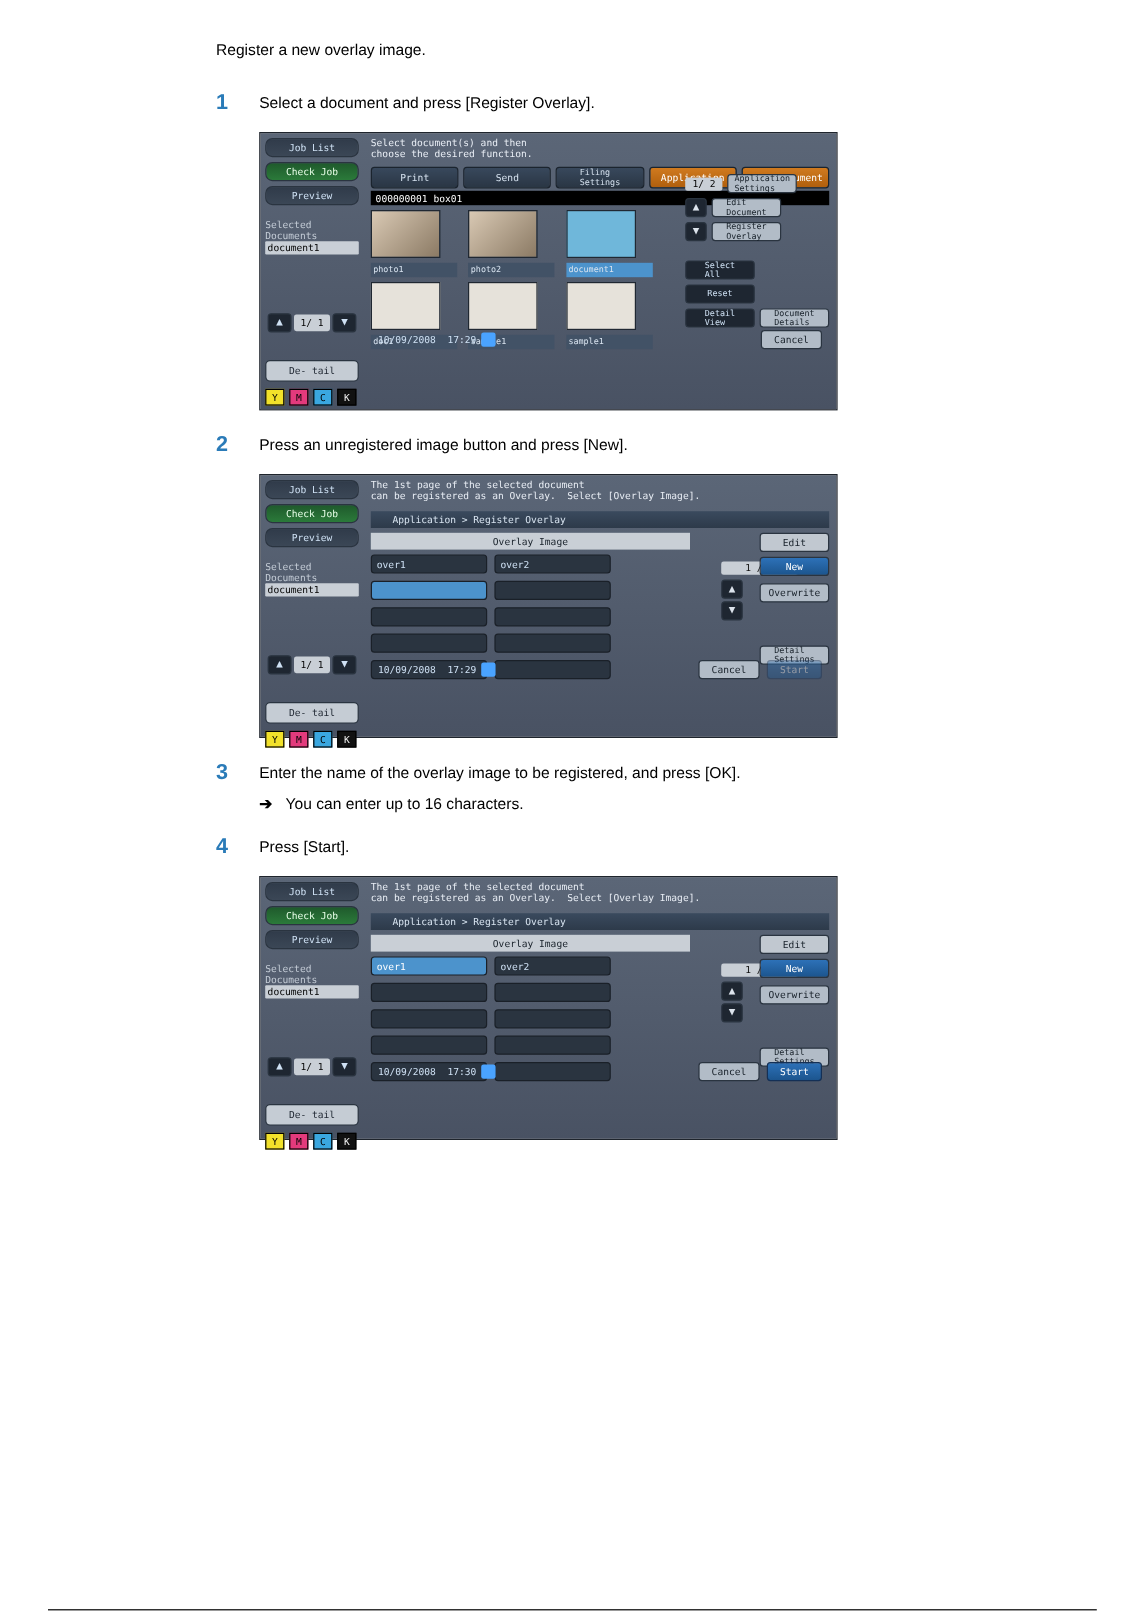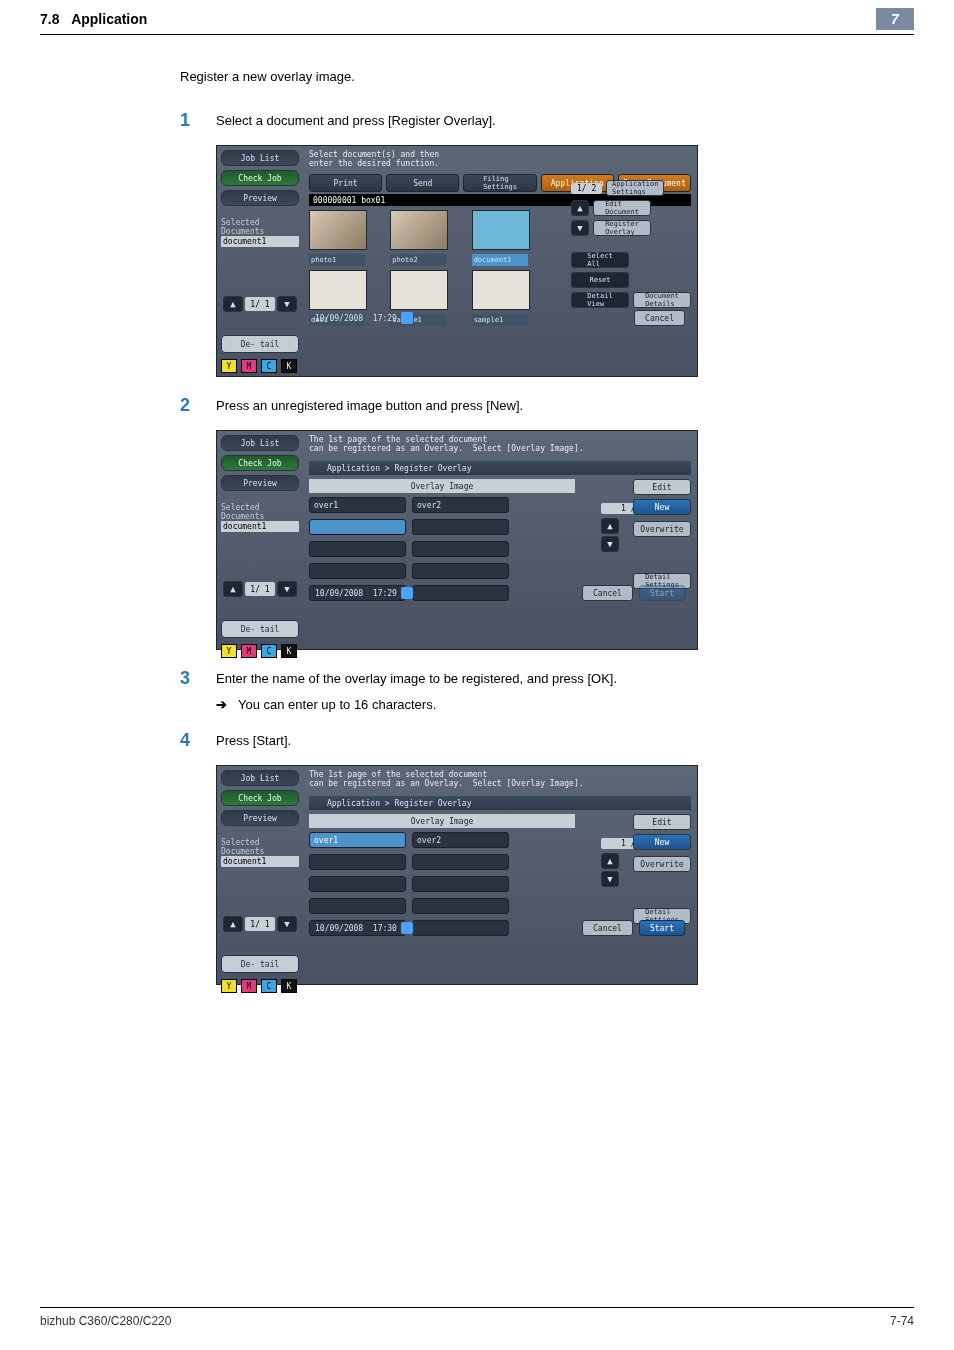--- a/index.html
+++ b/index.html
@@ -37,21 +37,21 @@
 .hint{font-size:8px;color:#e9eef5;height:24px}
 .tabs{display:flex;gap:4px}
 .tab{flex:1;height:16px;border-radius:3px;background:linear-gradient(#38485c,#2a3644);border:1px solid #1b242e;color:#d6e2ef;display:flex;align-items:center;justify-content:center;font-size:8px}
 .tab.orange{background:linear-gradient(#d07a1f,#b05f0d);color:#fff}
 .blackbar{background:#000;color:#fff;font-size:8px;height:12px;display:flex;align-items:center;padding:0 4px;margin-top:2px}
 
 
 .thumbgrid{display:grid;grid-template-columns:repeat(3,minmax(0,1fr));gap:4px;margin-top:4px;width:240px}
 .thumb{height:56px;position:relative}
 .thimg{width:56px;height:38px;background:linear-gradient(135deg,#d9c9b4,#8b7a64);border:1px solid #202832}
-.thlab{position:absolute;left:0;bottom:0;width:56px;height:12px;background:#425266;color:#d9e4f0;font-size:7px;display:flex;align-items:center;padding:0 2px;box-sizing:border-box}
+.thlab{position:absolute;left:0;bottom:0;width:72px;height:12px;background:#425266;color:#d9e4f0;font-size:7px;display:flex;align-items:center;padding:0 2px;box-sizing:border-box}
 .s1right{position:absolute;right:6px;top:34px;width:120px}
 .s1r-row{display:flex;gap:4px;align-items:center;margin-bottom:4px}
 .s1r-num{background:#c9cfd6;color:#000;font-size:8px;padding:1px 6px;border-radius:2px}
 .s1r-arrow{width:16px;height:14px;background:#1e2631;border:1px solid #2a3440;border-radius:3px;display:flex;align-items:center;justify-content:center}
 .s1r-btn{width:56px;height:14px;background:#b2bcc7;color:#172029;border:1px solid #2a3440;border-radius:3px;font-size:7px;display:flex;align-items:center;justify-content:center}
 .s1r-btn.dark{background:#1e2631;color:#cfe1f4}
 
 
 .statusbar{display:flex;align-items:center;justify-content:flex-start;height:20px;padding:0 6px;font-size:8px;color:#cfe1f4}
 .memicon{width:12px;height:12px;background:#4aa3ff;margin:0 4px;border-radius:2px}
@@ -71,24 +71,20 @@
 .ovpager .box{background:#c9cfd6;padding:1px 20px;border-radius:2px}
 .ovarrow{width:16px;height:14px;background:#1e2631;border:1px solid #2a3440;border-radius:3px;display:flex;align-items:center;justify-content:center;margin-bottom:2px}
 .ovbtn{width:56px;height:14px;border:1px solid #2a3440;border-radius:3px;font-size:8px;display:flex;align-items:center;justify-content:center;margin-bottom:4px}
 .ovbtn.new{background:linear-gradient(#2d71b8,#1c558e);color:#fff}
 .ovbtn.grey{background:#b2bcc7;color:#172029}
 </style>
 </head>
 <body>
 <div class="page">
 
-<div class="hdr">
-  <div class="sect"><span>7.8</span>&nbsp;&nbsp;&nbsp;<span>Application</span></div>
-  <div class="chip">7</div>
-</div>
 
 <div class="content">
   <p class="intro">Register a new overlay image.</p>
 
   <div class="step">
     <div class="num">1</div>
     <div class="txt">Select a document and press [Register Overlay].</div>
   </div>
   <div class="shotwrap">
     <div class="shot" style="height:230px">
@@ -107,21 +103,21 @@
 tail</div>
         <div class="tonerbar">
           <div class="toner tonery">Y</div>
           <div class="toner tonerm">M</div>
           <div class="toner tonerc">C</div>
           <div class="toner tonerk">K</div>
         </div>
       </div>
       <div class="rarea">
         <div class="hint" style="white-space:pre">Select document(s) and then
-enter the desired function.</div>
+choose the desired function.</div>
         <div class="tabs">
           <div class="tab">Print</div>
           <div class="tab">Send</div>
           <div class="tab" style="white-space:pre;font-size:7px">Filing
 Settings</div>
           <div class="tab orange">Application</div>
           <div class="tab orange">Save Document</div>
         </div>
         <div class="blackbar">000000001  box01</div>
         <div class="thumbgrid">

